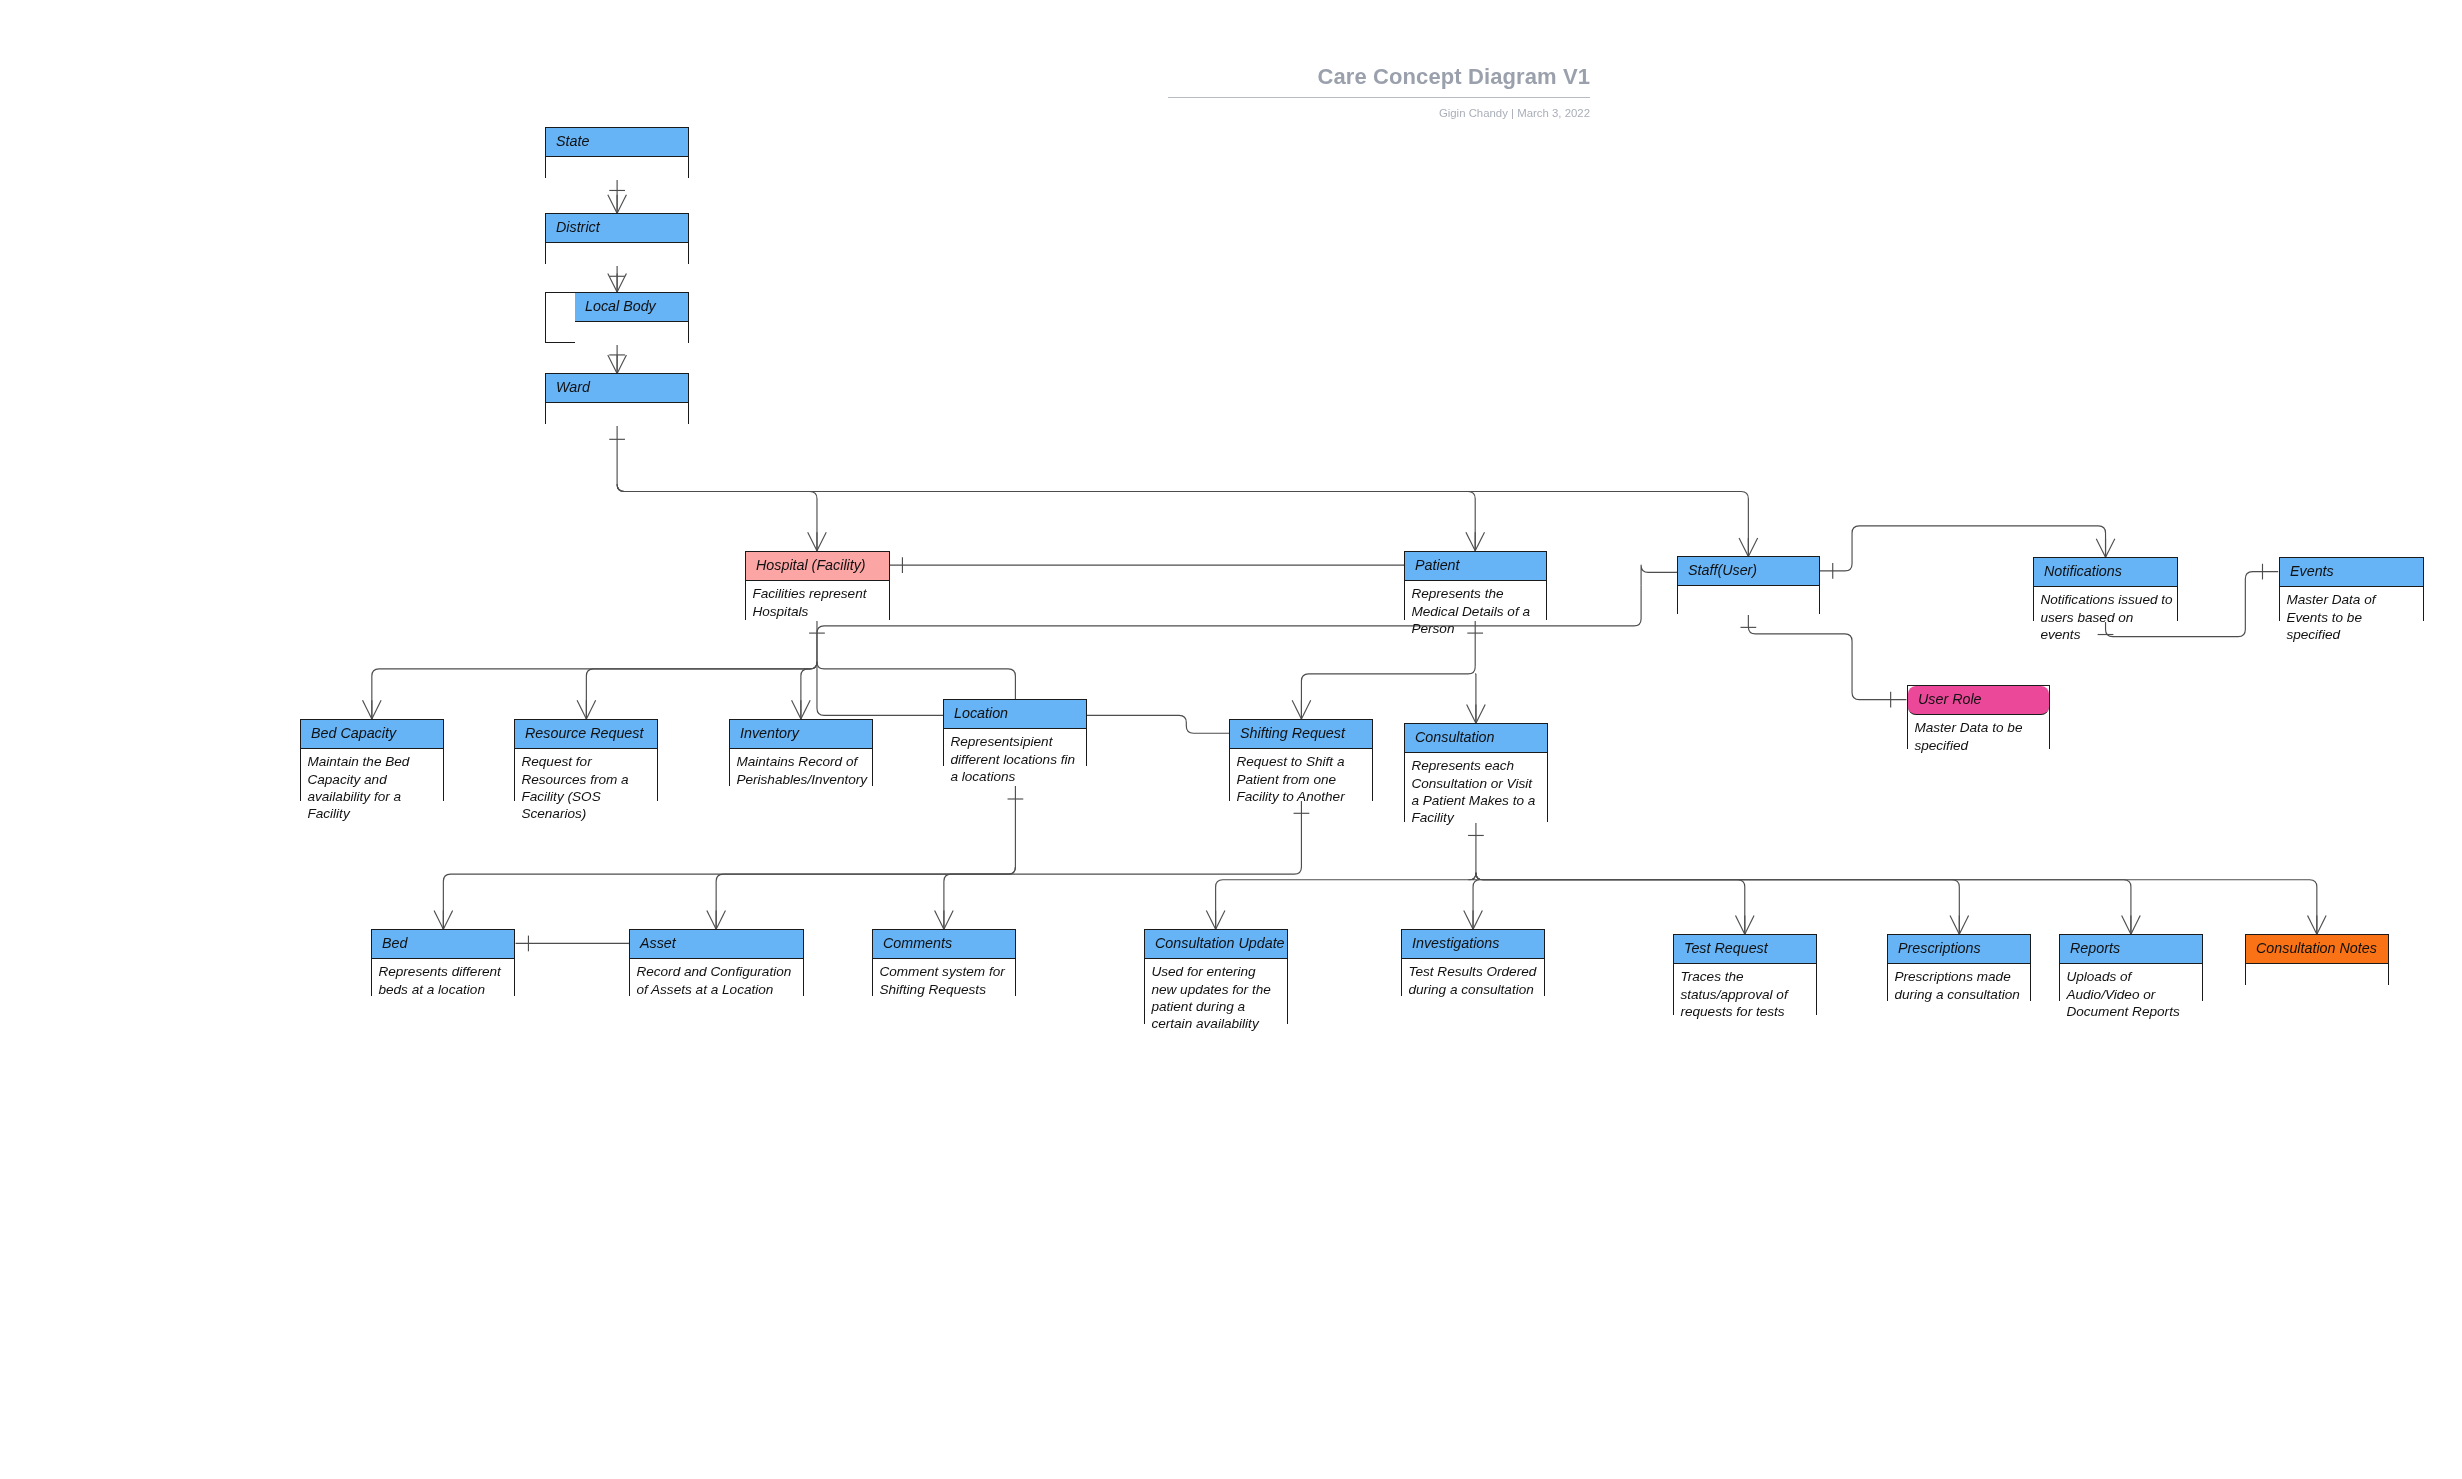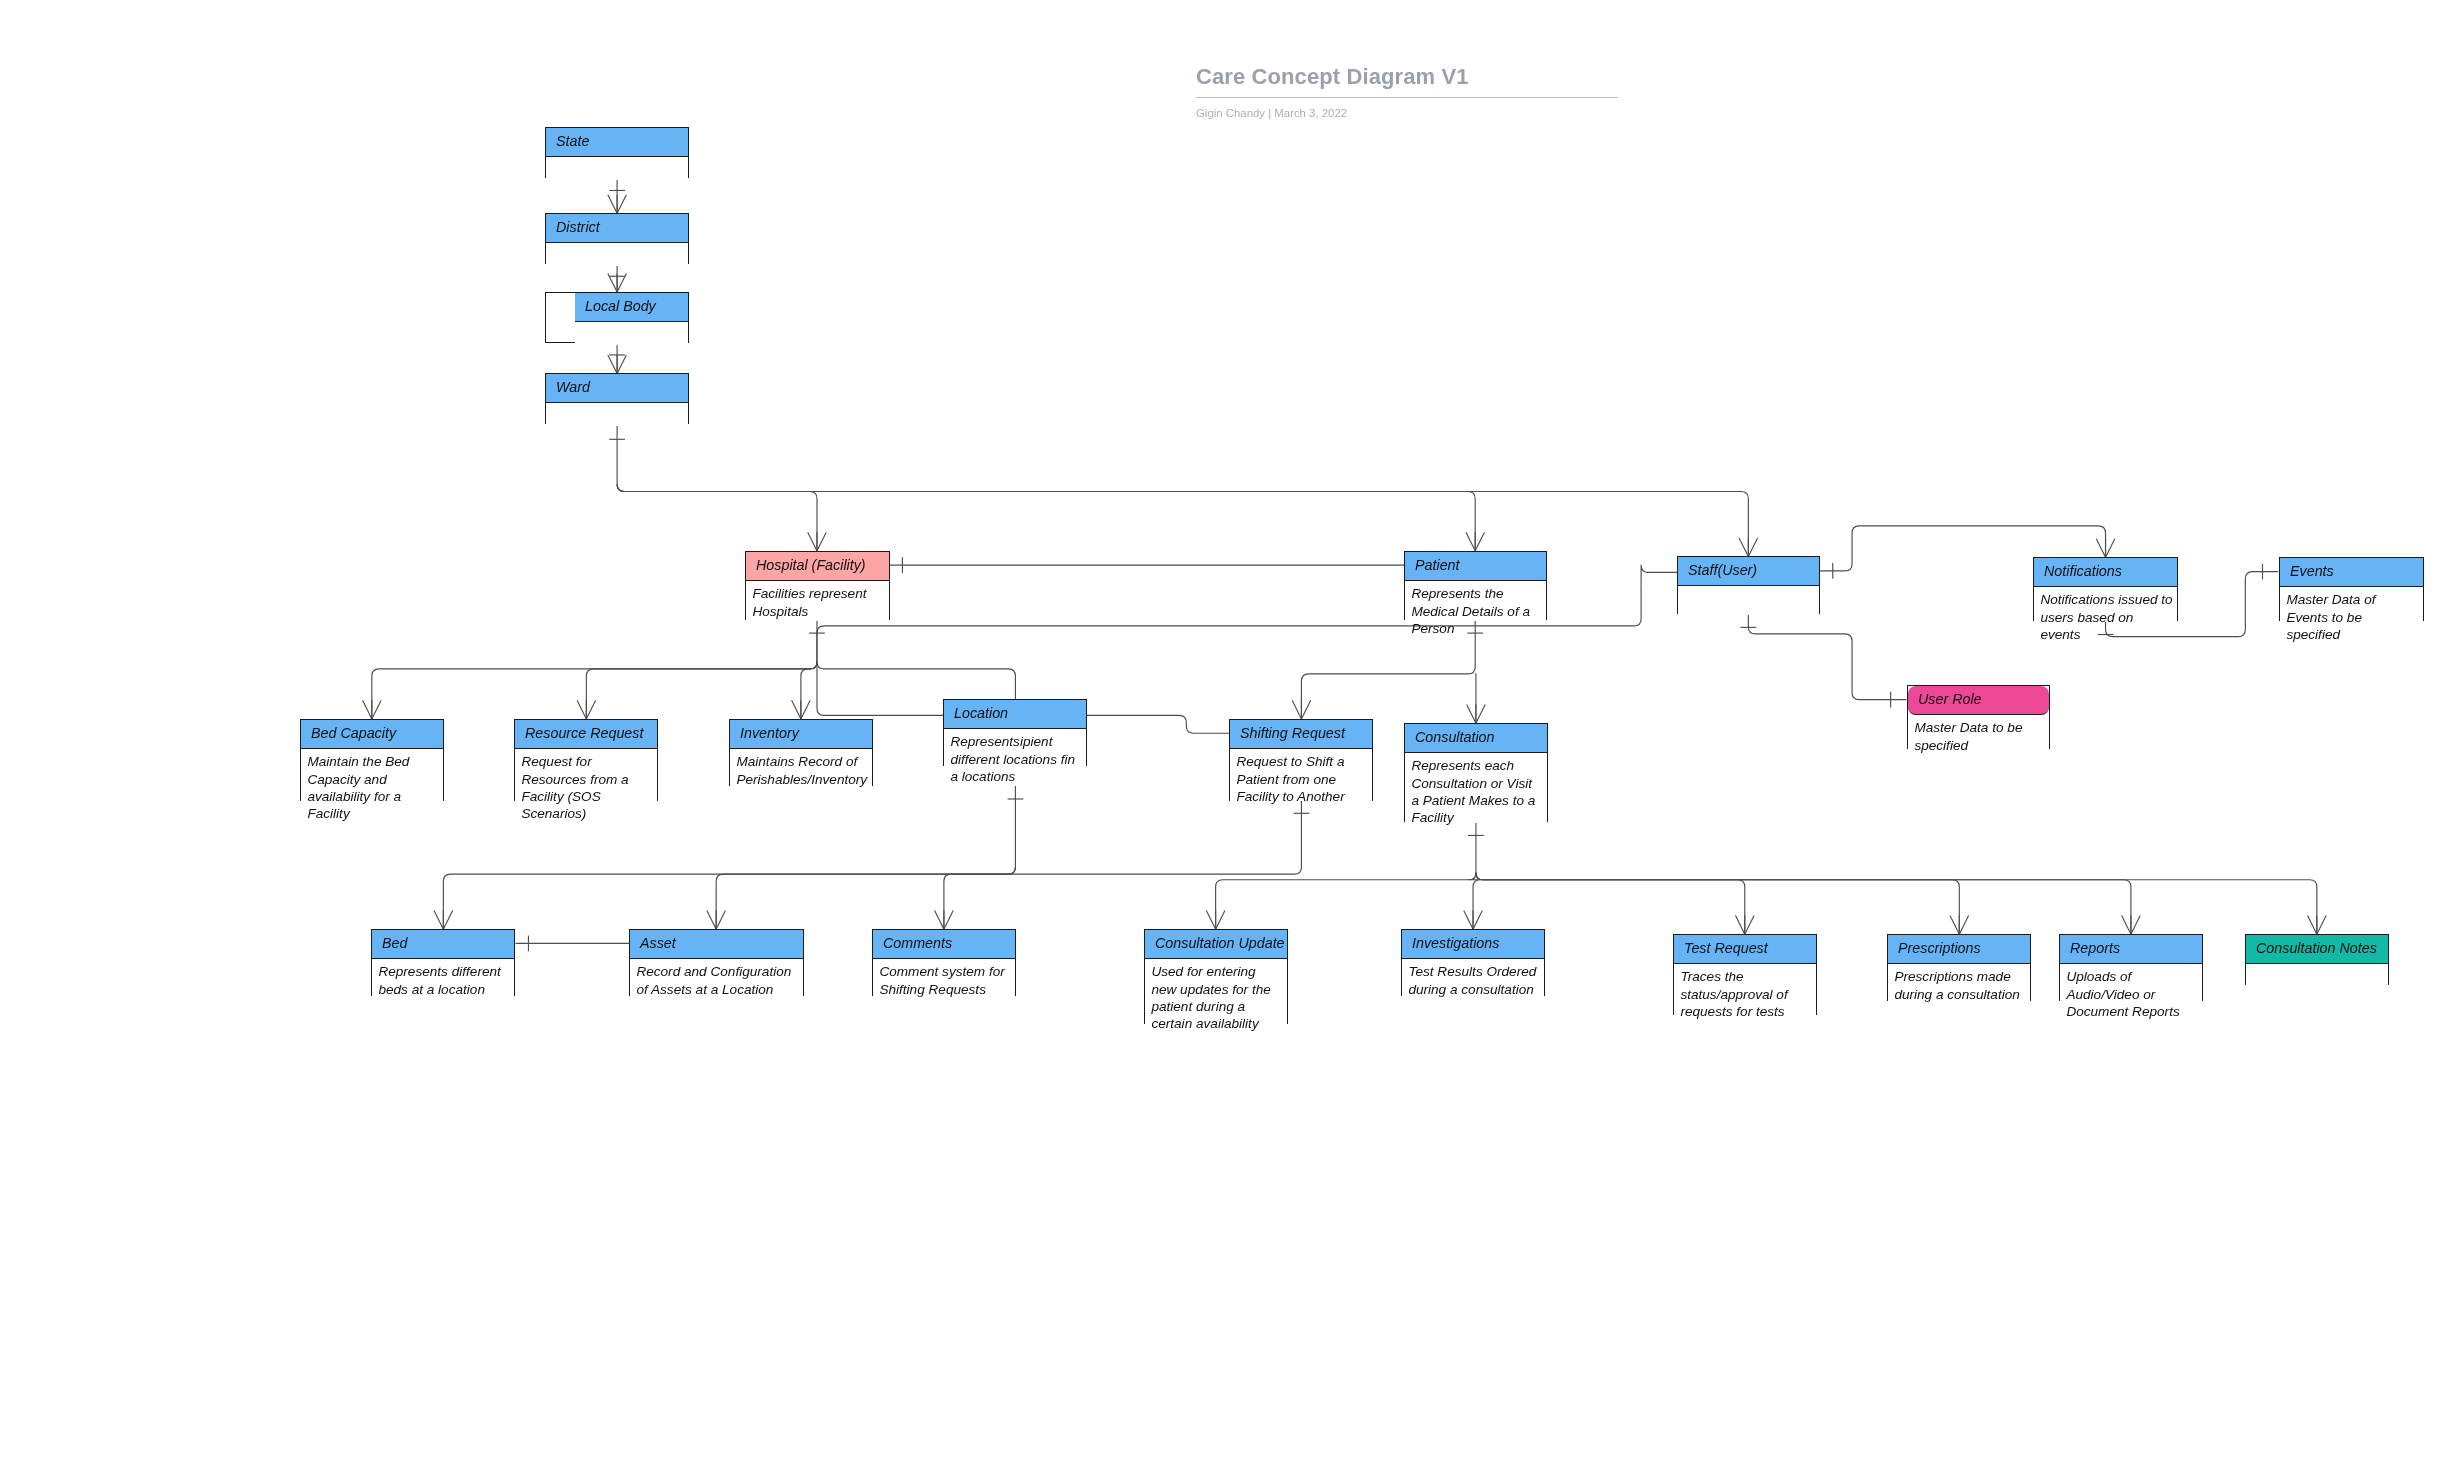--- a/index.html
+++ b/index.html
@@ -24,24 +24,24 @@
   #edges {
     position: absolute;
     left: 0; top: 0;
     width: 2462px;
     height: 1480px;
     pointer-events: none;
   }
   
   #title-block {
     position: absolute;
-    left: 1196px;
+    left: 1168px;
     top: 64px;
     width: 422px;
-    text-align: left;
+    text-align: right;
   }
   #page-title {
     font-size: 22px;
     color: #9aa0ac;
     font-weight: bold;
     letter-spacing: 0.1px;
     padding-bottom: 7.2px;
     border-bottom: 1.4px solid #b6bbc4;
     white-space: nowrap;
   }
@@ -320,19 +320,19 @@
       </div>
       <div class="entity" style="left: 1887px; top: 934px; width: 144px; height: 67px;">
         <div class="entity-header" style="background: rgb(102, 179, 245);">Prescriptions</div>
         <div class="entity-body" style="height: 38px;">Prescriptions made during a consultation</div>
       </div>
       <div class="entity" style="left: 2059px; top: 934px; width: 144px; height: 67px;">
         <div class="entity-header" style="background: rgb(102, 179, 245);">Reports</div>
         <div class="entity-body" style="height: 38px;">Uploads of Audio/Video or Document Reports</div>
       </div>
       <div class="entity" style="left: 2245px; top: 934px; width: 144px; height: 51px;">
-        <div class="entity-header" style="background: #14b8a6; text-align: right;">Consultation Notes</div>
+        <div class="entity-header" style="background: #f97316; text-align: right;">Consultation Notes</div>
         <div class="entity-body empty" style="height: 22px;"></div>
       </div>
     </div>
 
 </div>
 
 
 </body></html>

